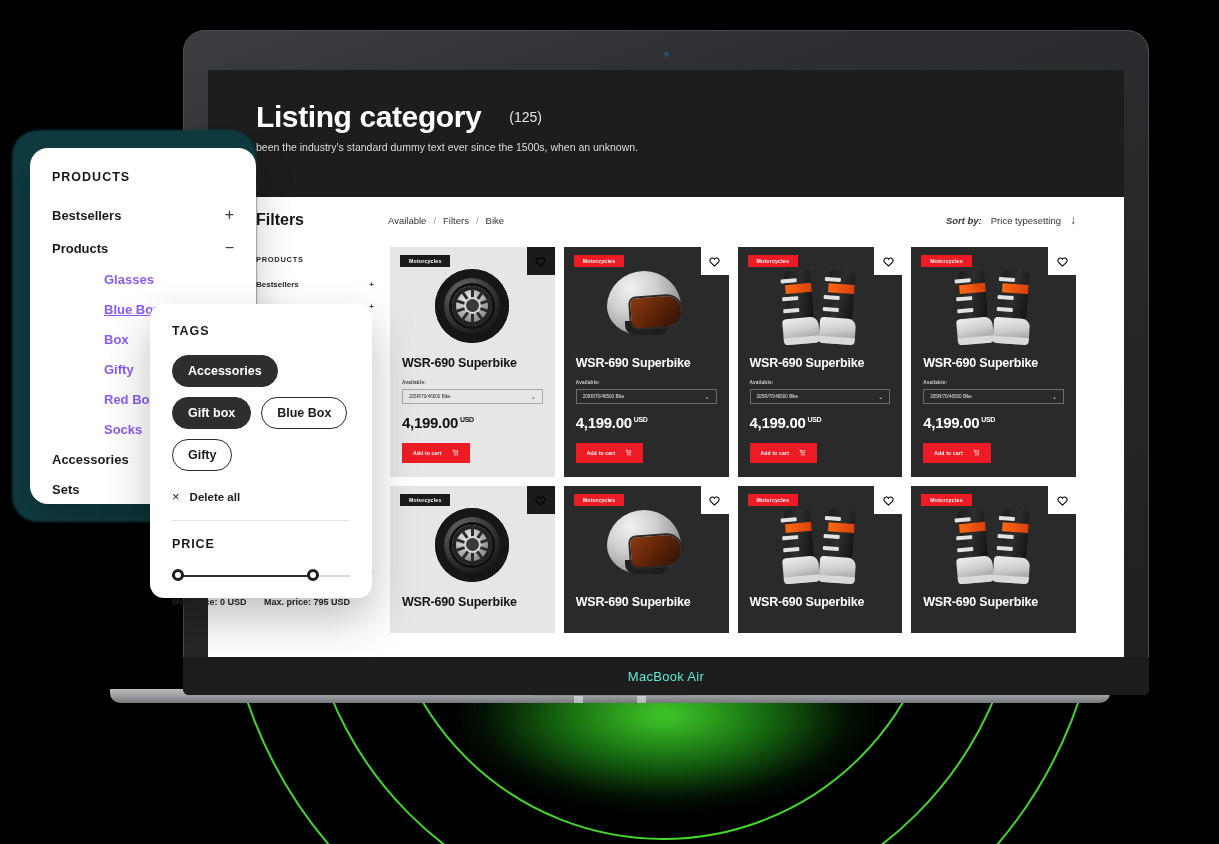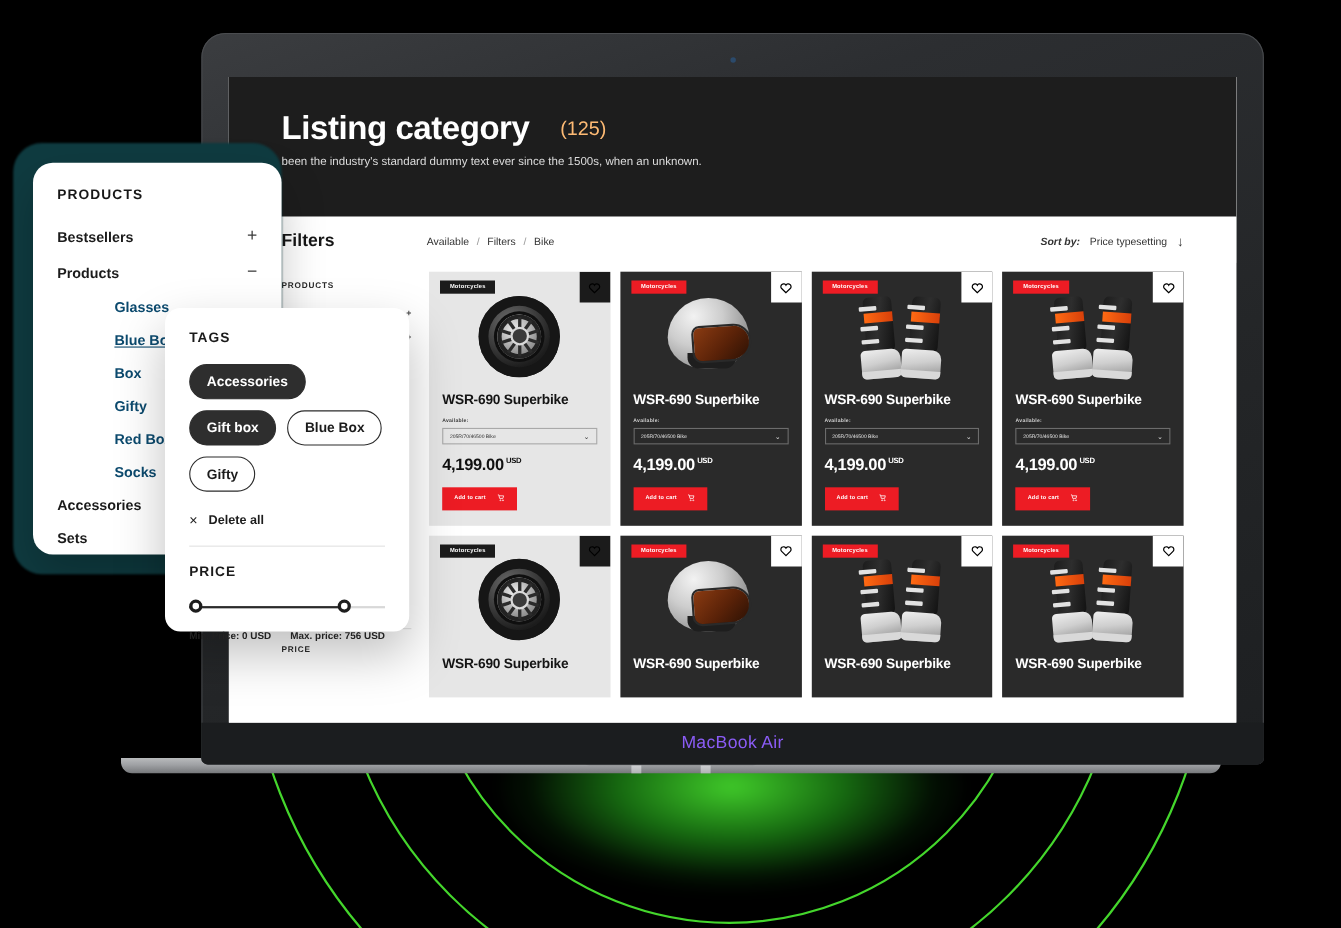--- a/index.html
+++ b/index.html
@@ -40,21 +40,21 @@
   }
   .camera {
     position: absolute; left: 50%; top: 22px; width: 5px; height: 5px;
     margin-left: -2px; border-radius: 50%; background: #2b4a6b;
   }
   .chinbar {
     position: absolute; left: 0; right: 0; bottom: 0; height: 38px;
     background: #1b1d1f; border-radius: 0 0 6px 6px;
     display: flex; align-items: center; justify-content: center;
   }
-  .chinbar span { color: #8b5cf6; font-size: 16px; letter-spacing: .3px; }
+  .chinbar span { color: #5eead4; font-size: 13px; letter-spacing: .3px; }
   .base {
     position: absolute; left: 110px; top: 689px; width: 1000px; height: 14px;
     background: linear-gradient(180deg,#b9bbbd 0%, #9fa1a4 45%, #76787b 100%);
     border-radius: 0 0 10px 10px;
   }
   .base::before, .base::after {
     content:""; position:absolute; top:0; width: 9px; height: 14px;
     background: linear-gradient(180deg,#e9eaec,#b1b3b6);
   }
   .base::before { left: 464px; }
@@ -64,21 +64,21 @@
     background: #8d8f92; border-radius: 0 0 7px 7px;
   }
 
   
   .page { position: absolute; inset: 0; background: #fff; }
   .hero { background: #1d1d1d; padding: 30px 48px 36px; }
   .hero-top { display: flex; align-items: center; gap: 28px; }
   .hero h1 {
     color: #fff; font-size: 30px; font-weight: 700; letter-spacing: -.4px;
   }
-  .hero-count { color: #fdba74; font-size: 18px; }
+  .hero-count { color: #e5e5e5; font-size: 14px; }
   .hero p {
     color: #dcdcdc; font-size: 10.5px; line-height: 2.6;
     margin-top: 22px; max-width: 640px;
   }
 
   .toolbar {
     display: flex; align-items: center; padding: 14px 48px 10px;
     background: #fff;
   }
   .toolbar .filters-label { font-size: 16px; font-weight: 700; color: #151515; width: 132px; }
@@ -214,28 +214,28 @@
   }
   .panel-products .hd {
     font-size: 12.5px; font-weight: 700; letter-spacing: 1px; color: #171717; margin-bottom: 22px;
   }
   .pl-row {
     display: flex; justify-content: space-between; align-items: center;
     font-size: 13px; font-weight: 700; color: #1b1b1b; margin-bottom: 15px;
   }
   .pl-row .pm { font-size: 16px; font-weight: 400; color: #3a3a3a; }
   .pl-sub {
-    font-size: 13px; font-weight: 700; color: #0c4a6e;
+    font-size: 13px; font-weight: 700; color: #8b5cf6;
     margin: 0 0 15px 52px;
   }
   .pl-sub.active { text-decoration: underline; }
 
   
   .panel-tags {
-    position: absolute; left: 150px; top: 280px; width: 222px; height: 294px;
+    position: absolute; left: 150px; top: 304px; width: 222px; height: 294px;
     background: #fff; border-radius: 14px; padding: 20px 22px;
     box-shadow: 0 20px 45px rgba(0,0,0,.25);
   }
   .panel-tags .hd { font-size: 12.5px; font-weight: 700; letter-spacing: .9px; color: #1b1b1b; }
   .pills { display: flex; flex-wrap: wrap; gap: 10px; margin-top: 17px; }
   .pill {
     font-size: 12.5px; font-weight: 700; padding: 8px 15px; border-radius: 18px;
     border: 1.5px solid #2b2b2b;
   }
   .pill.filled { background: #2e2e2e; color: #fff; border-color:#2e2e2e; }
@@ -662,17 +662,17 @@
     <div class="divider"></div>
     <div class="price-hd">PRICE</div>
     <div class="slider">
       <div class="track"></div>
       <div class="fill"></div>
       <div class="knob k1"></div>
       <div class="knob k2"></div>
     </div>
     <div class="price-meta">
       <span>Min. Price: 0 USD</span>
-      <span>Max. price: 756 USD</span>
+      <span>Max. price: 795 USD</span>
     </div>
   </div>
 
 </div>
 
 </body></html>

